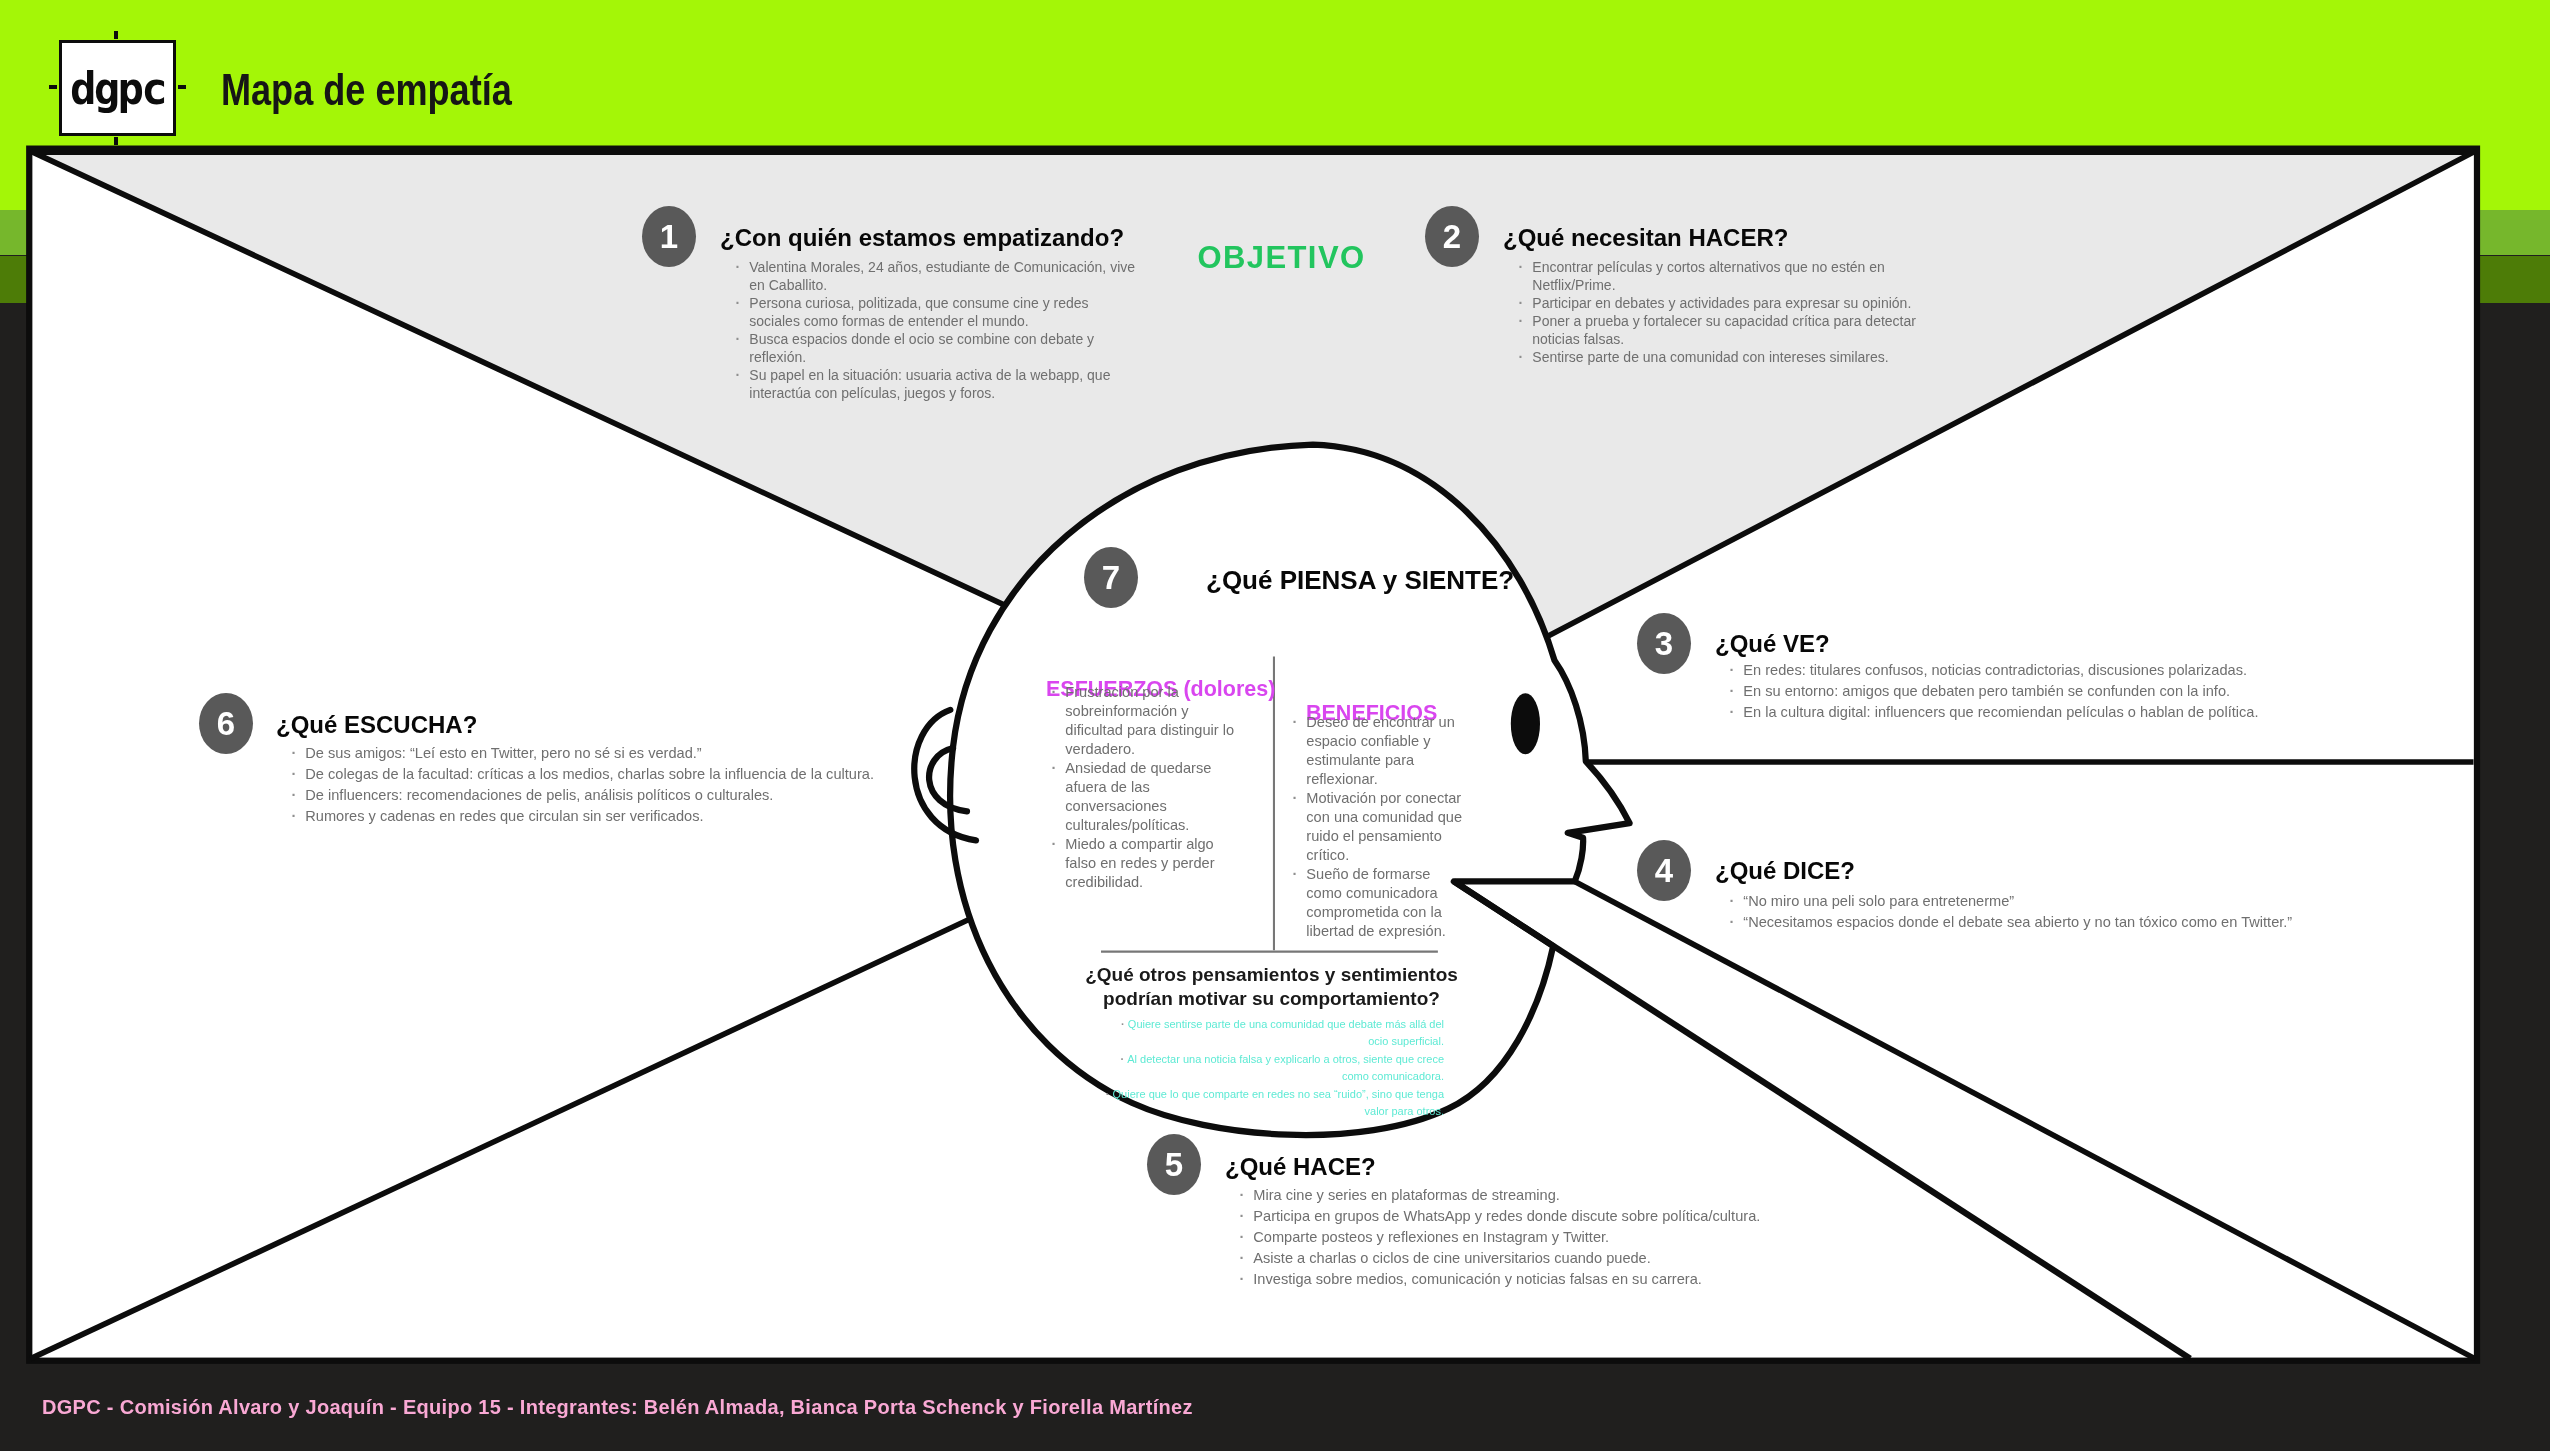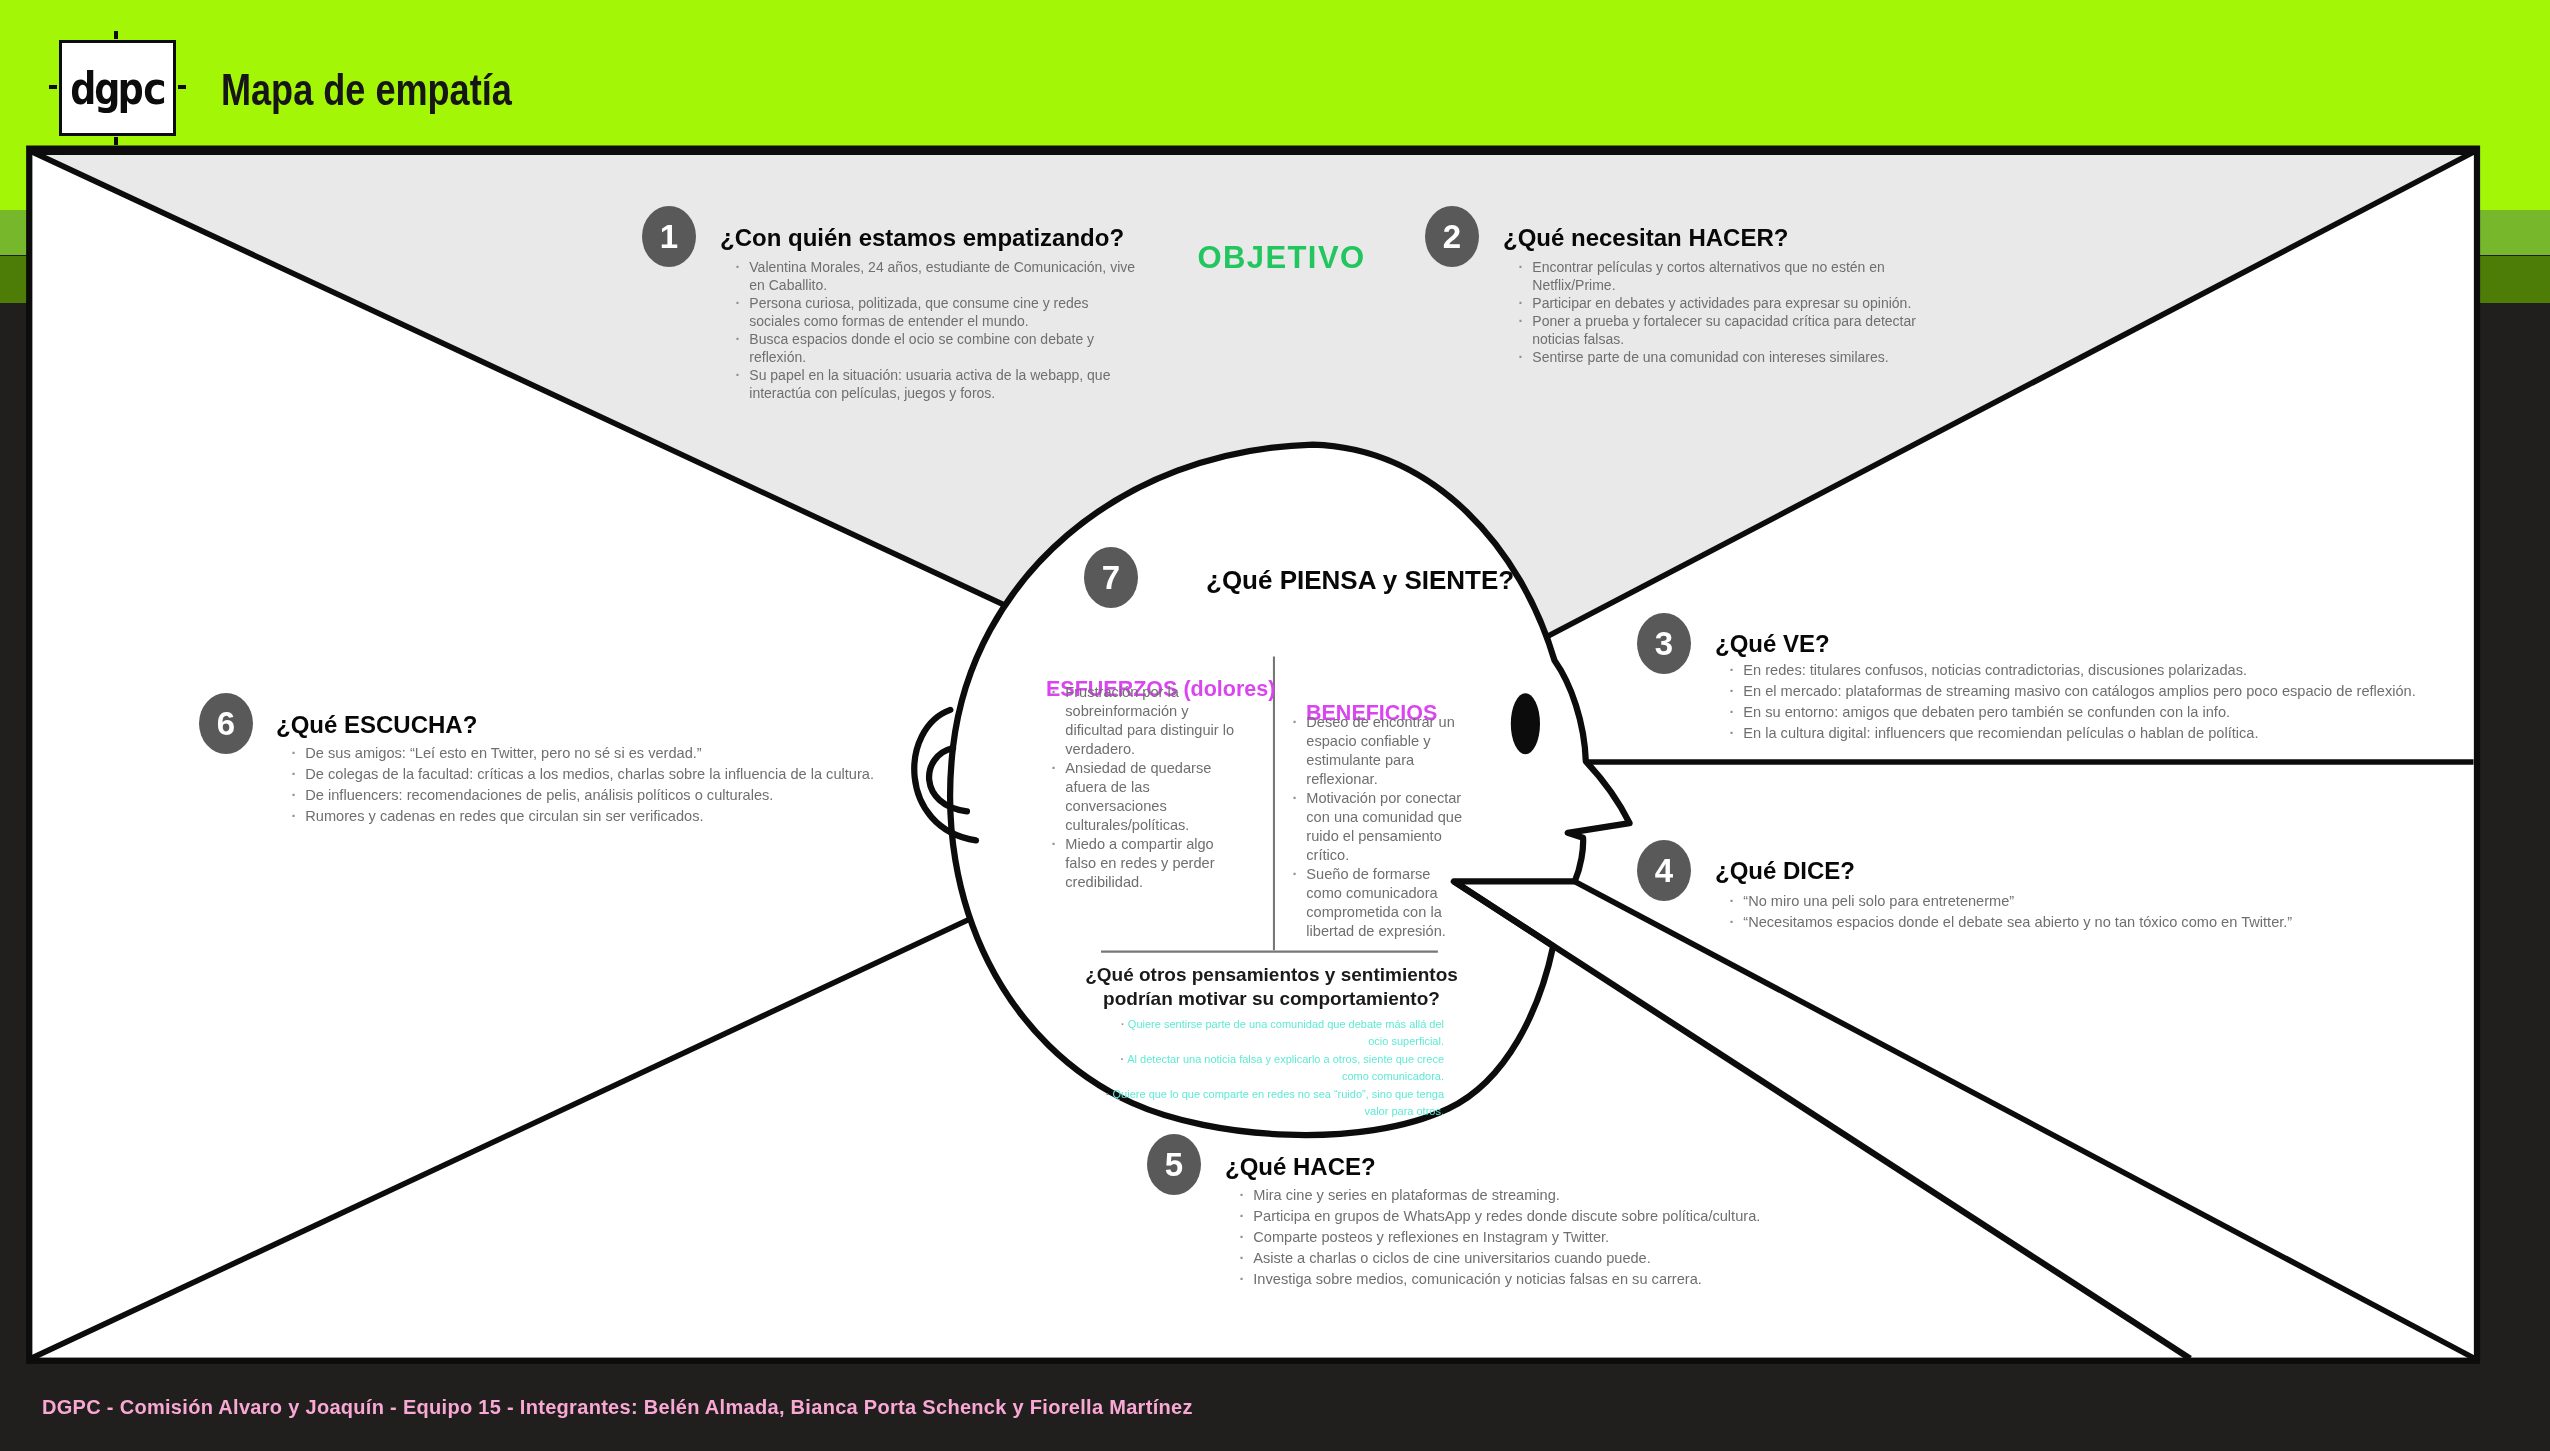--- a/index.html
+++ b/index.html
@@ -163,21 +163,20 @@
     <li>Al detectar una noticia falsa y explicarlo a otros, siente que crece como comunicadora.</li>
     <li>Quiere que lo que comparte en redes no sea “ruido”, sino que tenga valor para otros.</li>
   </ul>
 
   <div class="badge" style="left:1637px;top:613px;">
     <span>3</span>
   </div>
   <div class="sec-title" style="left:1715px;top:630px;">¿Qué VE?</div>
   <ul class="bullets b-md" style="left:1728px;top:660px;width:764px;">
     <li>En redes: titulares confusos, noticias contradictorias, discusiones polarizadas.</li>
-    <li>En el mercado: plataformas de streaming masivo con catálogos amplios pero poco espacio de reflexión.</li>
     <li>En su entorno: amigos que debaten pero también se confunden con la info.</li>
     <li>En la cultura digital: influencers que recomiendan películas o hablan de política.</li>
   </ul>
 
   <div class="badge" style="left:1637px;top:840px;">
     <span>4</span>
   </div>
   <div class="sec-title" style="left:1715px;top:857px;">¿Qué DICE?</div>
   <ul class="bullets b-md" style="left:1728px;top:891px;width:764px;">
     <li>“No miro una peli solo para entretenerme”</li>

